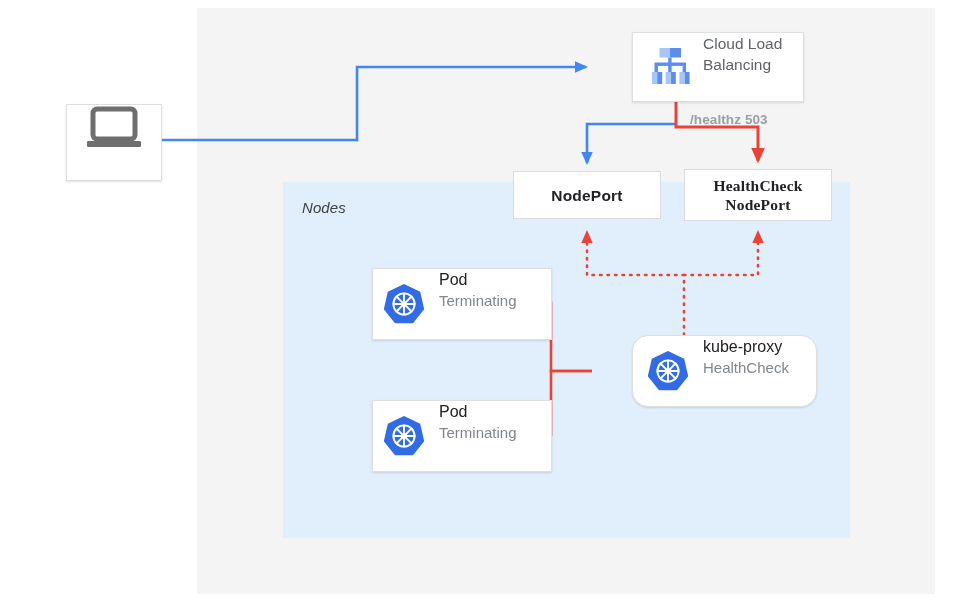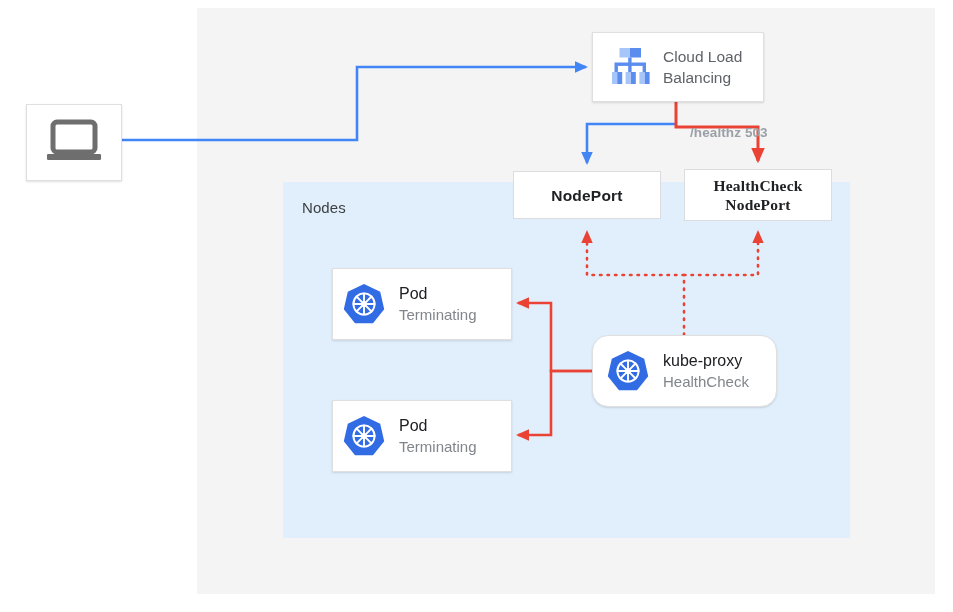--- a/index.html
+++ b/index.html
@@ -33,31 +33,32 @@
     height: 356px;
     background: #e1effc;
   }
   .region-nodes-label {
     position: absolute;
     left: 302px;
     top: 199px;
     font-size: 15px;
     color: #3c4043;
     letter-spacing: .1px;
+    font-style: italic;
   }
 
   
   .card {
     position: absolute;
     background: #ffffff;
     border: 1px solid #dfdfdf;
     box-shadow: 0 1px 2px rgba(0,0,0,.12);
     box-sizing: border-box;
     display: flex;
-    align-items: center;
+    margin-left: 40px;
   }
   .card-plain {
     position: absolute;
     background: #ffffff;
     border: 1px solid #dadce0;
     box-sizing: border-box;
     display: flex;
     align-items: center;
     justify-content: center;
     text-align: center;
@@ -133,21 +134,21 @@
     font-size: 15px;
     color: #80868b;
     line-height: 21px;
     white-space: nowrap;
   }
 
   
   #healthz-label {
     position: absolute;
     left: 690px;
-    top: 125px;
+    top: 112px;
     font-size: 13.5px;
     font-weight: bold;
     color: #9aa0a6;
     letter-spacing: .1px;
     white-space: nowrap;
   }
 
   
   #edges {
     position: absolute;

